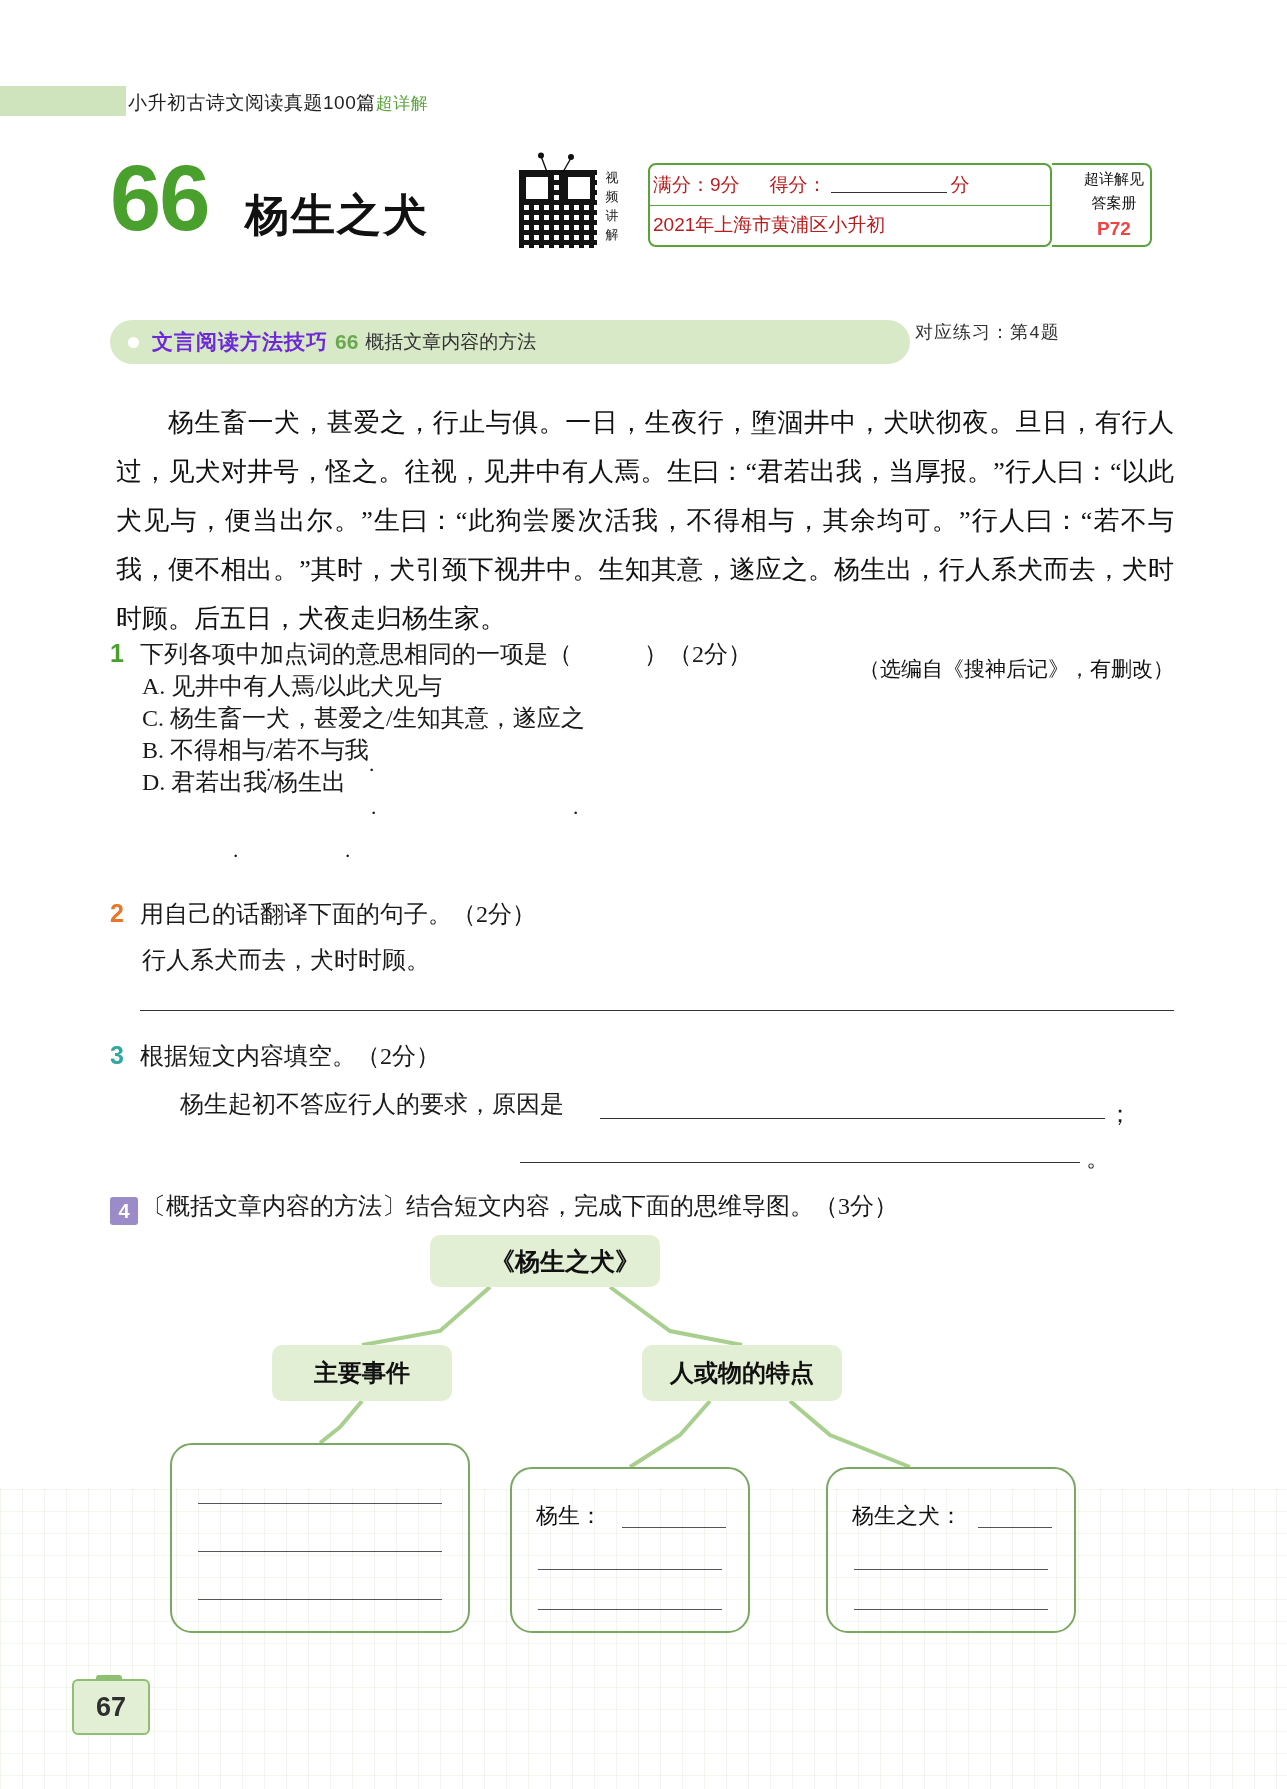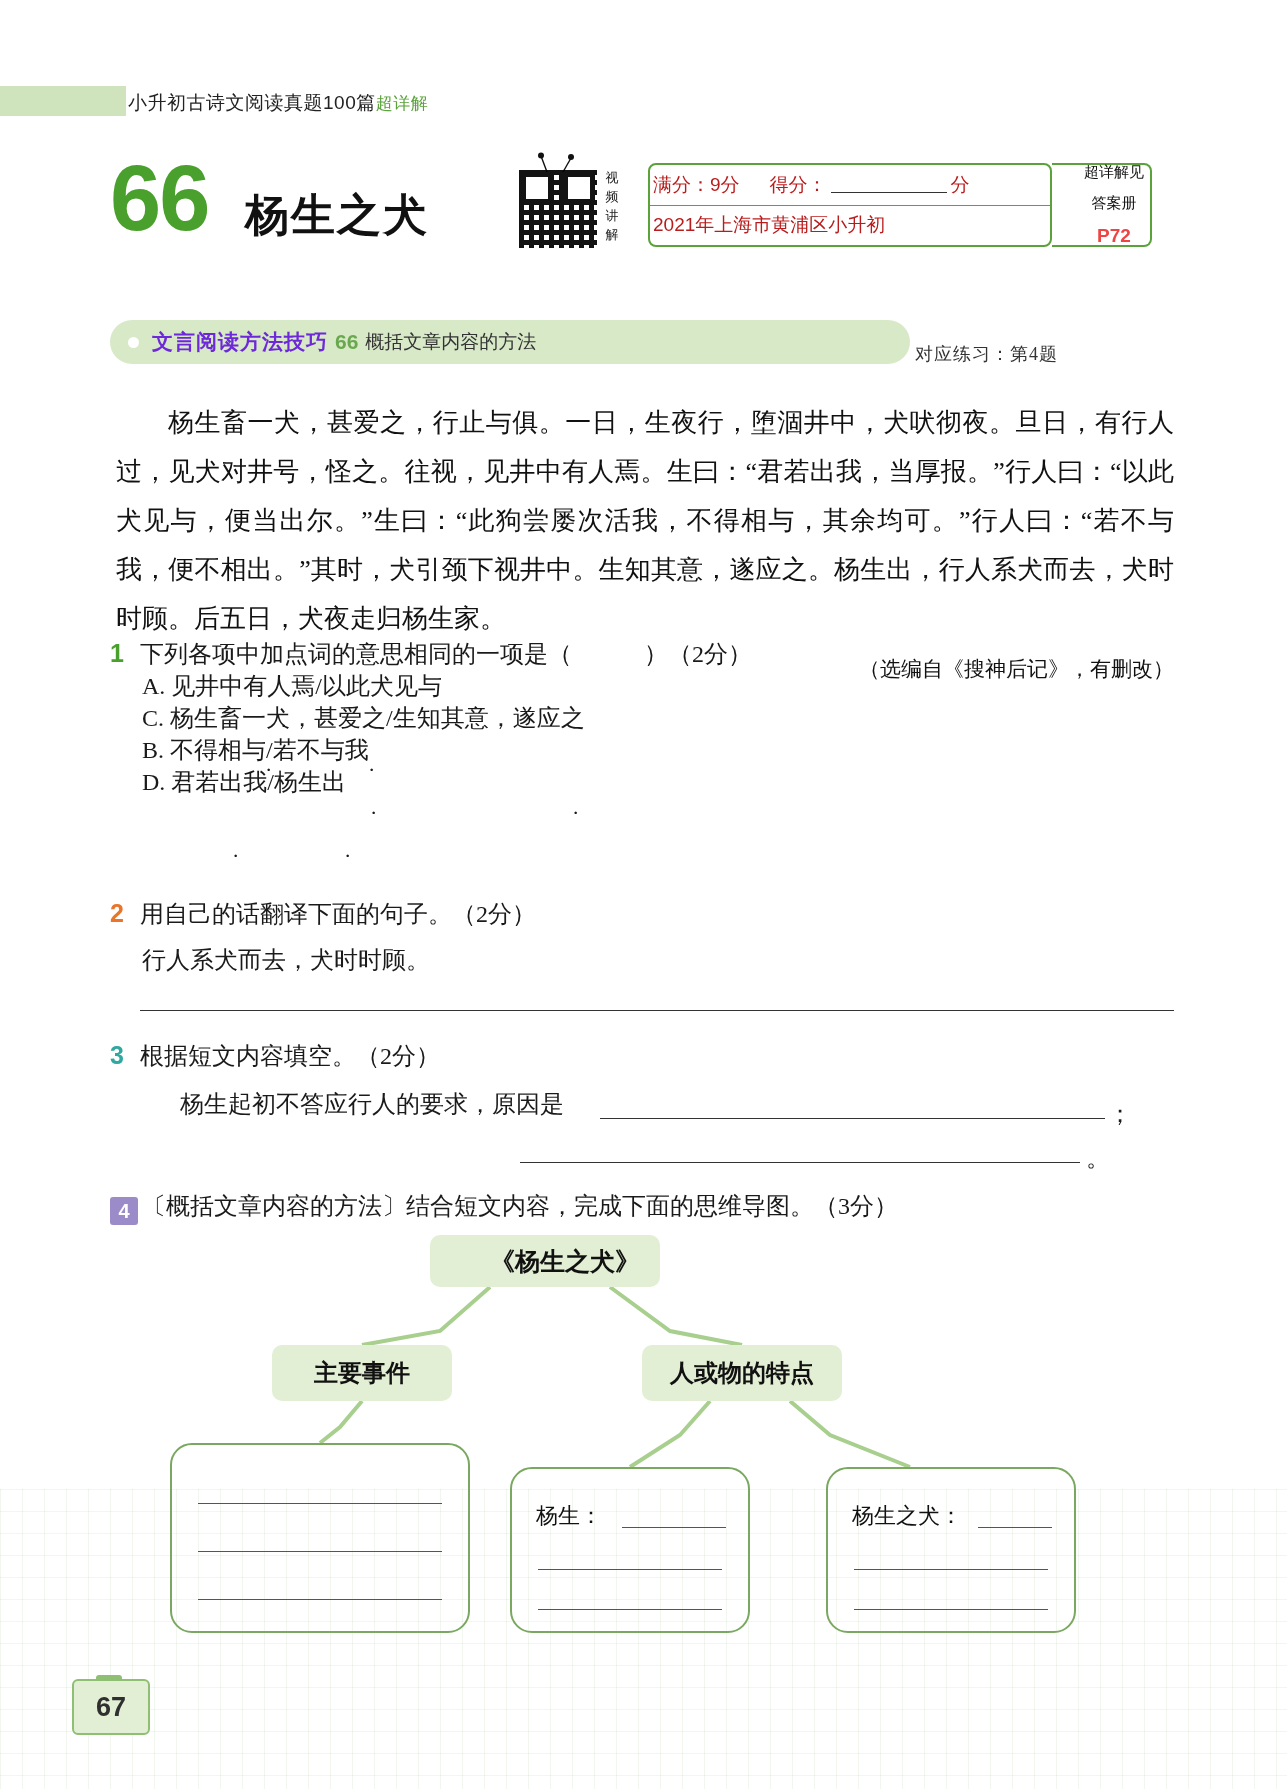--- a/index.html
+++ b/index.html
@@ -75,38 +75,38 @@
     display:flex;flex-direction:column;
   }
   .scorebox .srow{flex:1;display:flex;align-items:center;padding:0 3px;
     font-family:"Liberation Sans", sans-serif;font-size:19px;color:#b91c1c;}
   .scorebox .srow.top{border-bottom:1.5px solid #5aa23a;}
   .score-blank{display:inline-block;width:116px;border-bottom:1.5px solid #333;height:15px;margin:0 4px;}
   .answer-ref{
     position:absolute;left:1052px;top:163px;width:100px;height:84px;
     border:2px solid #5aa23a;border-left:none;border-radius:0 8px 8px 0;box-sizing:border-box;
     text-align:center;font-family:"Liberation Sans", sans-serif;
-    display:flex;flex-direction:column;justify-content:center;gap:14px;padding-left:26px;
+    display:flex;flex-direction:column;justify-content:center;gap:7px;padding-left:26px;
   }
   .answer-ref .l1,.answer-ref .l2{font-size:15px;color:#111;line-height:1.15;}
   .answer-ref .pg{font-size:19px;font-weight:bold;color:#ef4444;}
 
   
   .skillbar{
     position:absolute;left:110px;top:320px;width:800px;height:44px;
     background:#d8e9c8;border-radius:22px;display:flex;align-items:center;
     padding-left:18px;box-sizing:border-box;
   }
   .skillbar .dot{width:11px;height:11px;border-radius:50%;background:#ffffff;margin-right:13px;}
   .skillbar .st{font-family:"Liberation Sans", sans-serif;font-size:21px;font-weight:bold;color:#6d28d9;letter-spacing:1px;}
   .skillbar .sn{font-family:"Liberation Sans", sans-serif;font-size:21px;color:#6aa84f;margin:0 7px;font-weight:bold;}
   .skillbar .sd{font-family:"Liberation Sans", sans-serif;font-size:19px;color:#333;}
   .skill-right{
-    position:absolute;left:915px;top:342px;
-    font-family:Liberation Serif, serif;font-size:18px;color:#333;letter-spacing:1px;
+    position:absolute;left:915px;top:320px;
+    font-family:Liberation Mono, monospace;font-size:18px;color:#333;letter-spacing:1px;
   }
 
   
   .passage{
     position:absolute;left:116px;top:398px;width:1058px;
     font-size:26px;line-height:49px;color:#111;text-align:justify;
     font-family:"Liberation Serif", serif;
   }
   .passage p{margin:0;text-indent:2em;}
   .source{

